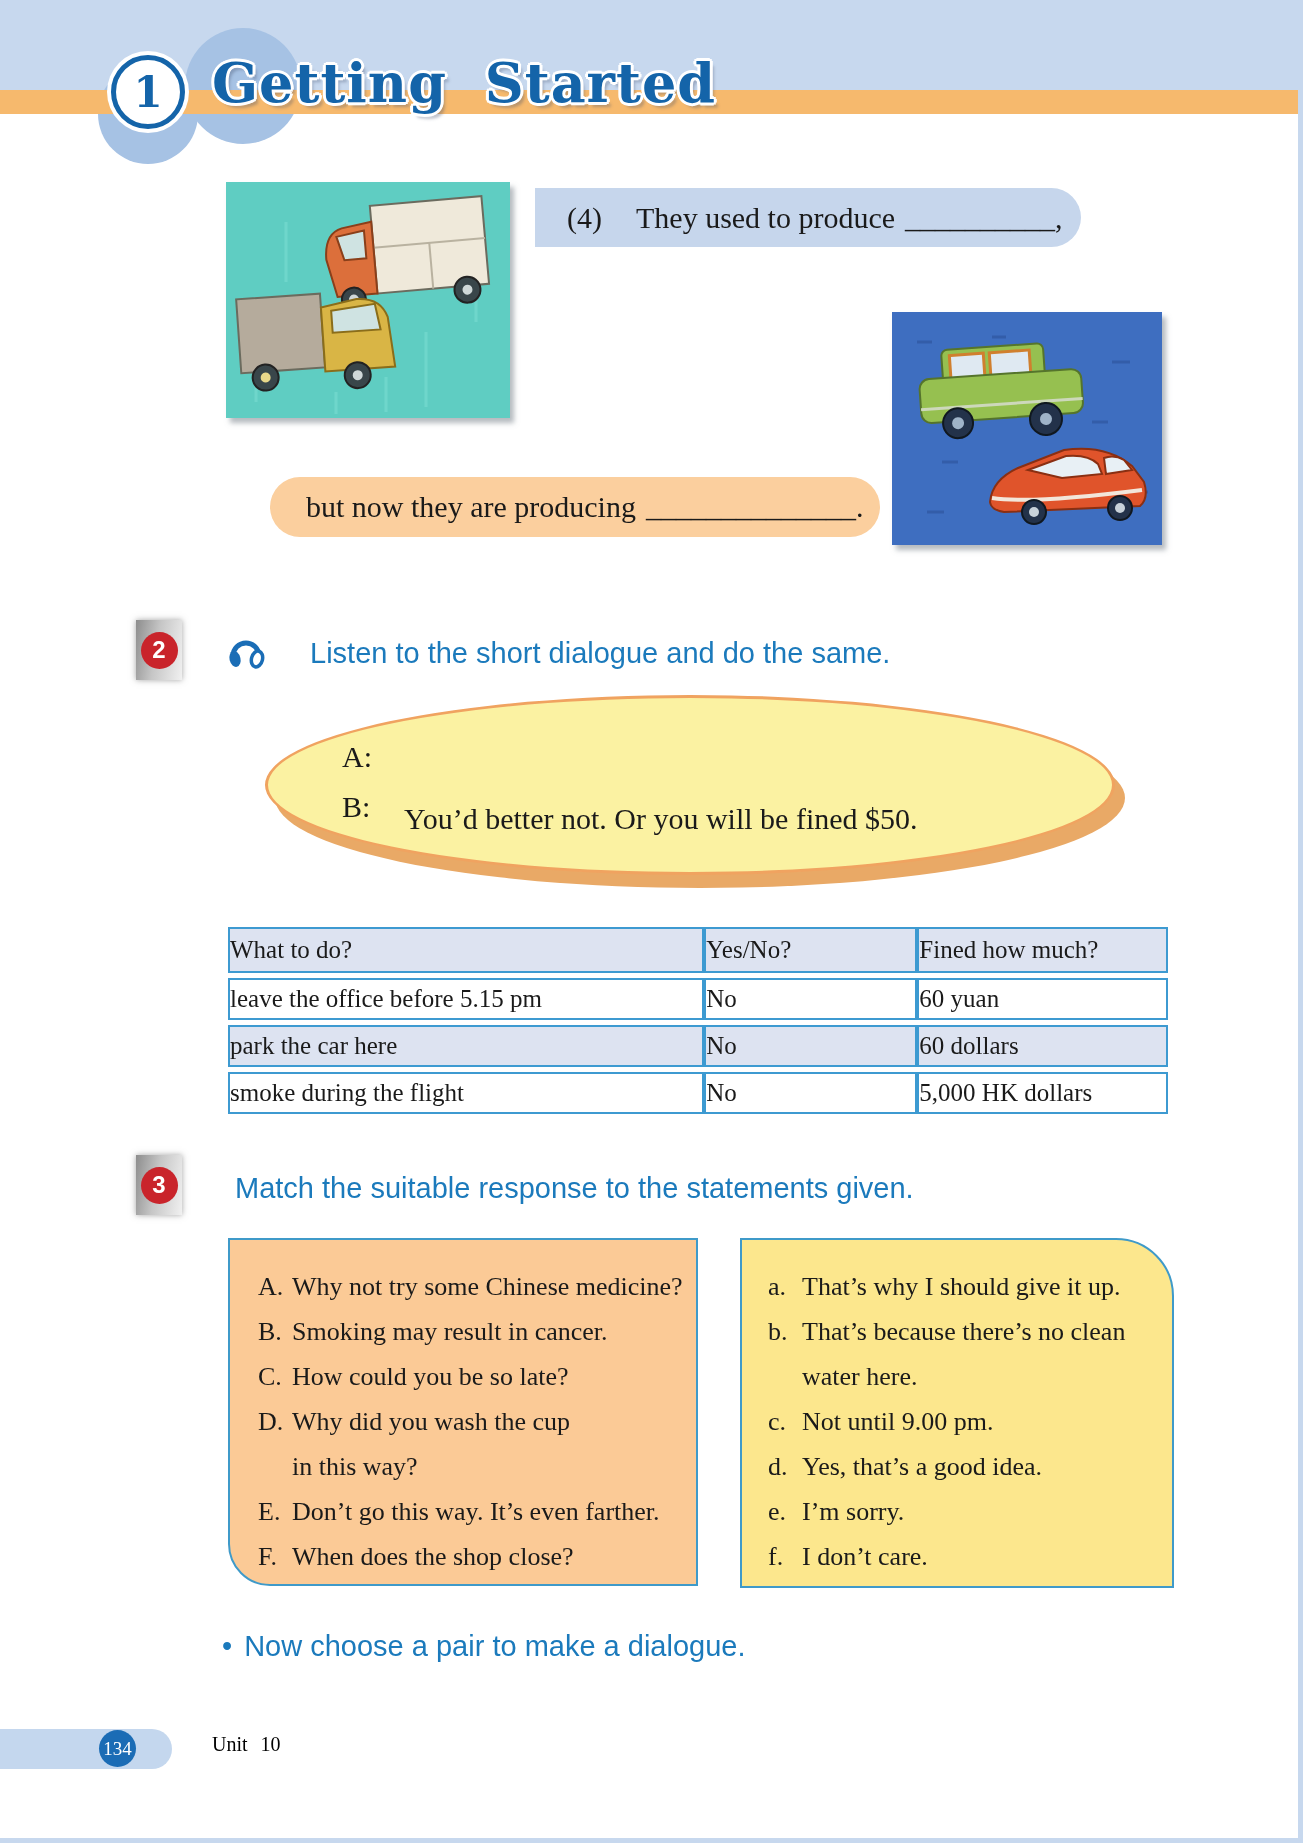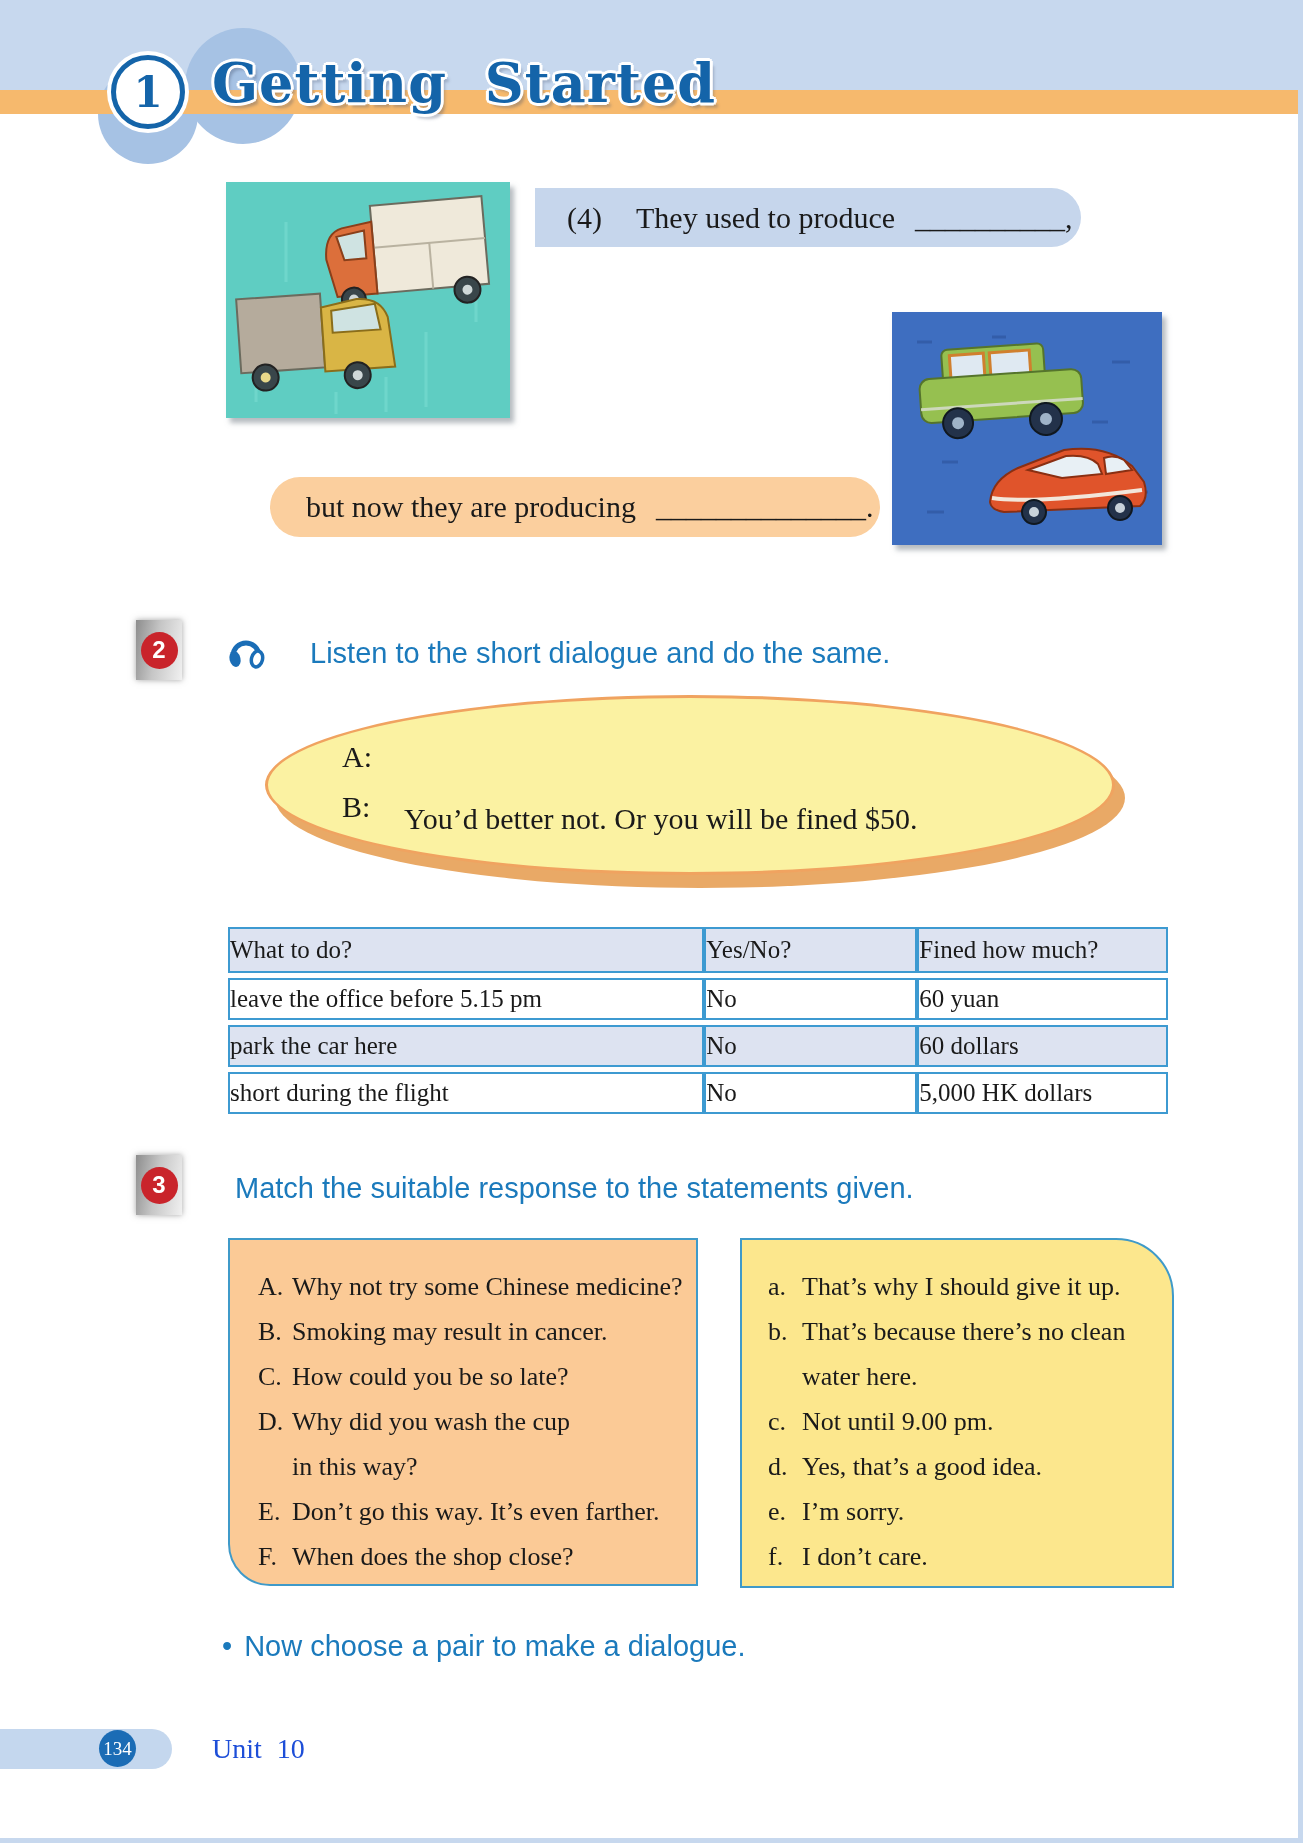--- a/index.html
+++ b/index.html
@@ -45,21 +45,21 @@
     left:535px;top:188px;width:546px;height:59px;
     background:var(--blue_pill_bg,#c6d6ec);
     border-radius:0 30px 30px 0; padding-left:32px; box-sizing:border-box;
   }
   .pill-orange{
     left:270px;top:477px;width:610px;height:60px;
     background:var(--orange_pill_bg,#fbcf9e);
     border-radius:30px; padding-left:36px; box-sizing:border-box;
   }
   .num-label{margin-right:34px;}
-  .gap-r{margin-right:20px;}
+  .gap-r{margin-right:10px;}
 
   
   .sq-badge{
     width:46px;height:60px;
     background:linear-gradient(100deg,#8d8d8d 0%,#c6c6c6 45%,#f1f1f1 100%);
     box-shadow:0 0 6px rgba(90,90,90,.55);
     display:flex;align-items:center;justify-content:center;
   }
   .red-circle{
     width:37px;height:37px;border-radius:50%;
@@ -121,21 +121,21 @@
     color:var(--heading_blue,#1b7abc);white-space:nowrap;
   }
   .followup .blt{margin-right:12px;}
 
   
   .footer-pill{left:0;top:1729px;width:172px;height:40px;border-radius:0 20px 20px 0;
     background:var(--footer_pill,#c4d7ee);}
   .footer-circle{left:99px;top:1730px;width:37px;height:37px;border-radius:50%;
     background:var(--footer_circle,#1b6cb5);color:#fff;
     display:flex;align-items:center;justify-content:center;font-size:19px;}
-  .unit-label{left:212px;top:1733px;font-size:28px;color:#1d4ed8;word-spacing:8px;}
+  .unit-label{left:212px;top:1733px;font-size:20px;color:#000000;word-spacing:8px;}
 
   
   .edge-right{left:1298px;top:0;width:5px;height:1843px;background:var(--band_blue,#c7d8ee);}
   .edge-bottom{left:0;top:1838px;width:1303px;height:5px;background:var(--band_blue,#c7d8ee);}
 </style>
 </head>
 <body>
 
 <div class="page">
 
@@ -266,21 +266,21 @@
         <td>leave the office before 5.15 pm</td>
         <td>No</td>
         <td>60 yuan</td>
       </tr>
       <tr class="alt">
         <td>park the car here</td>
         <td>No</td>
         <td>60 dollars</td>
       </tr>
       <tr>
-        <td>short during the flight</td>
+        <td>smoke during the flight</td>
         <td>No</td>
         <td>5,000 HK dollars</td>
       </tr>
     </tbody>
       </table>
   </div>
 
   <div class="abs sq-badge sec3-badge">
     <div class="red-circle">
       <span>3</span>

